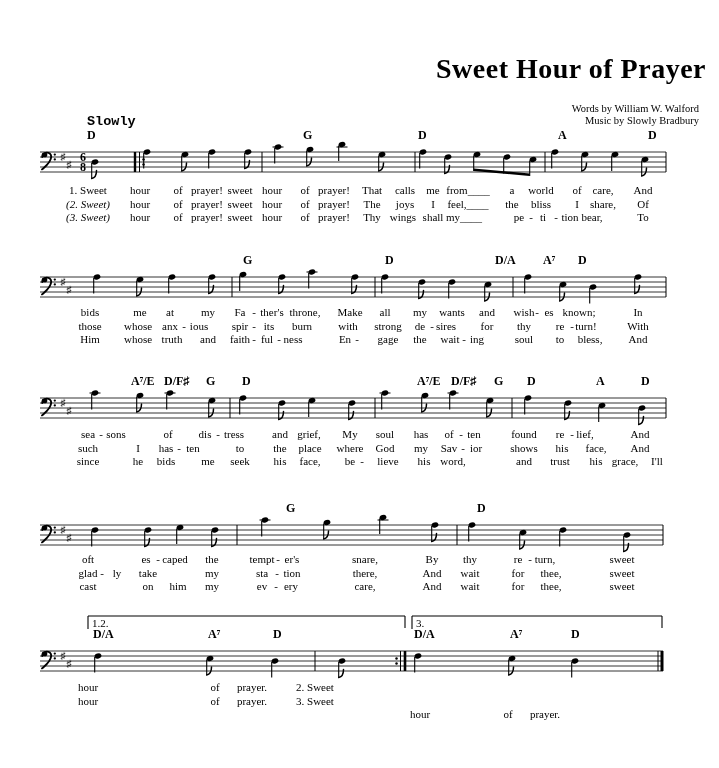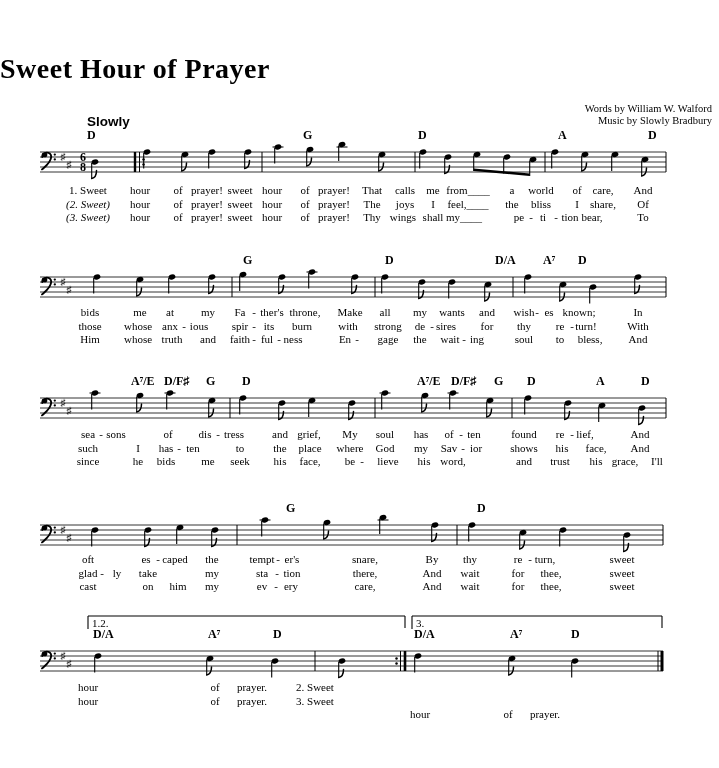--- a/index.html
+++ b/index.html
@@ -2,30 +2,30 @@
 <html><head>
 <meta charset="utf-8">
 <style>
   html,body{margin:0;padding:0;background:#e8e8e8;}
   .page{
     position:relative;width:719px;height:768px;background:#ffffff;
     font-family:"Liberation Serif","DejaVu Serif",serif;color:#000;
     overflow:hidden;margin:0 auto;
   }
   .title{
-    position:absolute;top:53px;left:0;width:706px;text-align:left;
+    position:absolute;top:53px;left:0;width:706px;text-align:right;
     font-size:28px;font-weight:bold;letter-spacing:0.5px;
   }
   .credits{
-    position:absolute;top:103px;right:7px;text-align:right;
+    position:absolute;top:103px;right:20px;text-align:right;
     font-size:10.5px;line-height:11.5px;
   }
   .tempo{
     position:absolute;top:114px;left:87px;
-    font-size:13.5px;font-weight:bold;font-family:Liberation Sans, sans-serif;
+    font-size:13.5px;font-weight:bold;font-family:Liberation Mono, monospace;
   }
   svg{position:absolute;top:0;left:0;}
 </style>
 </head>
 <body>
 
 <div class="page">
   <div class="title">Sweet Hour of Prayer</div>
   <div class="credits">
     <div>Words by William W. Walford</div>

